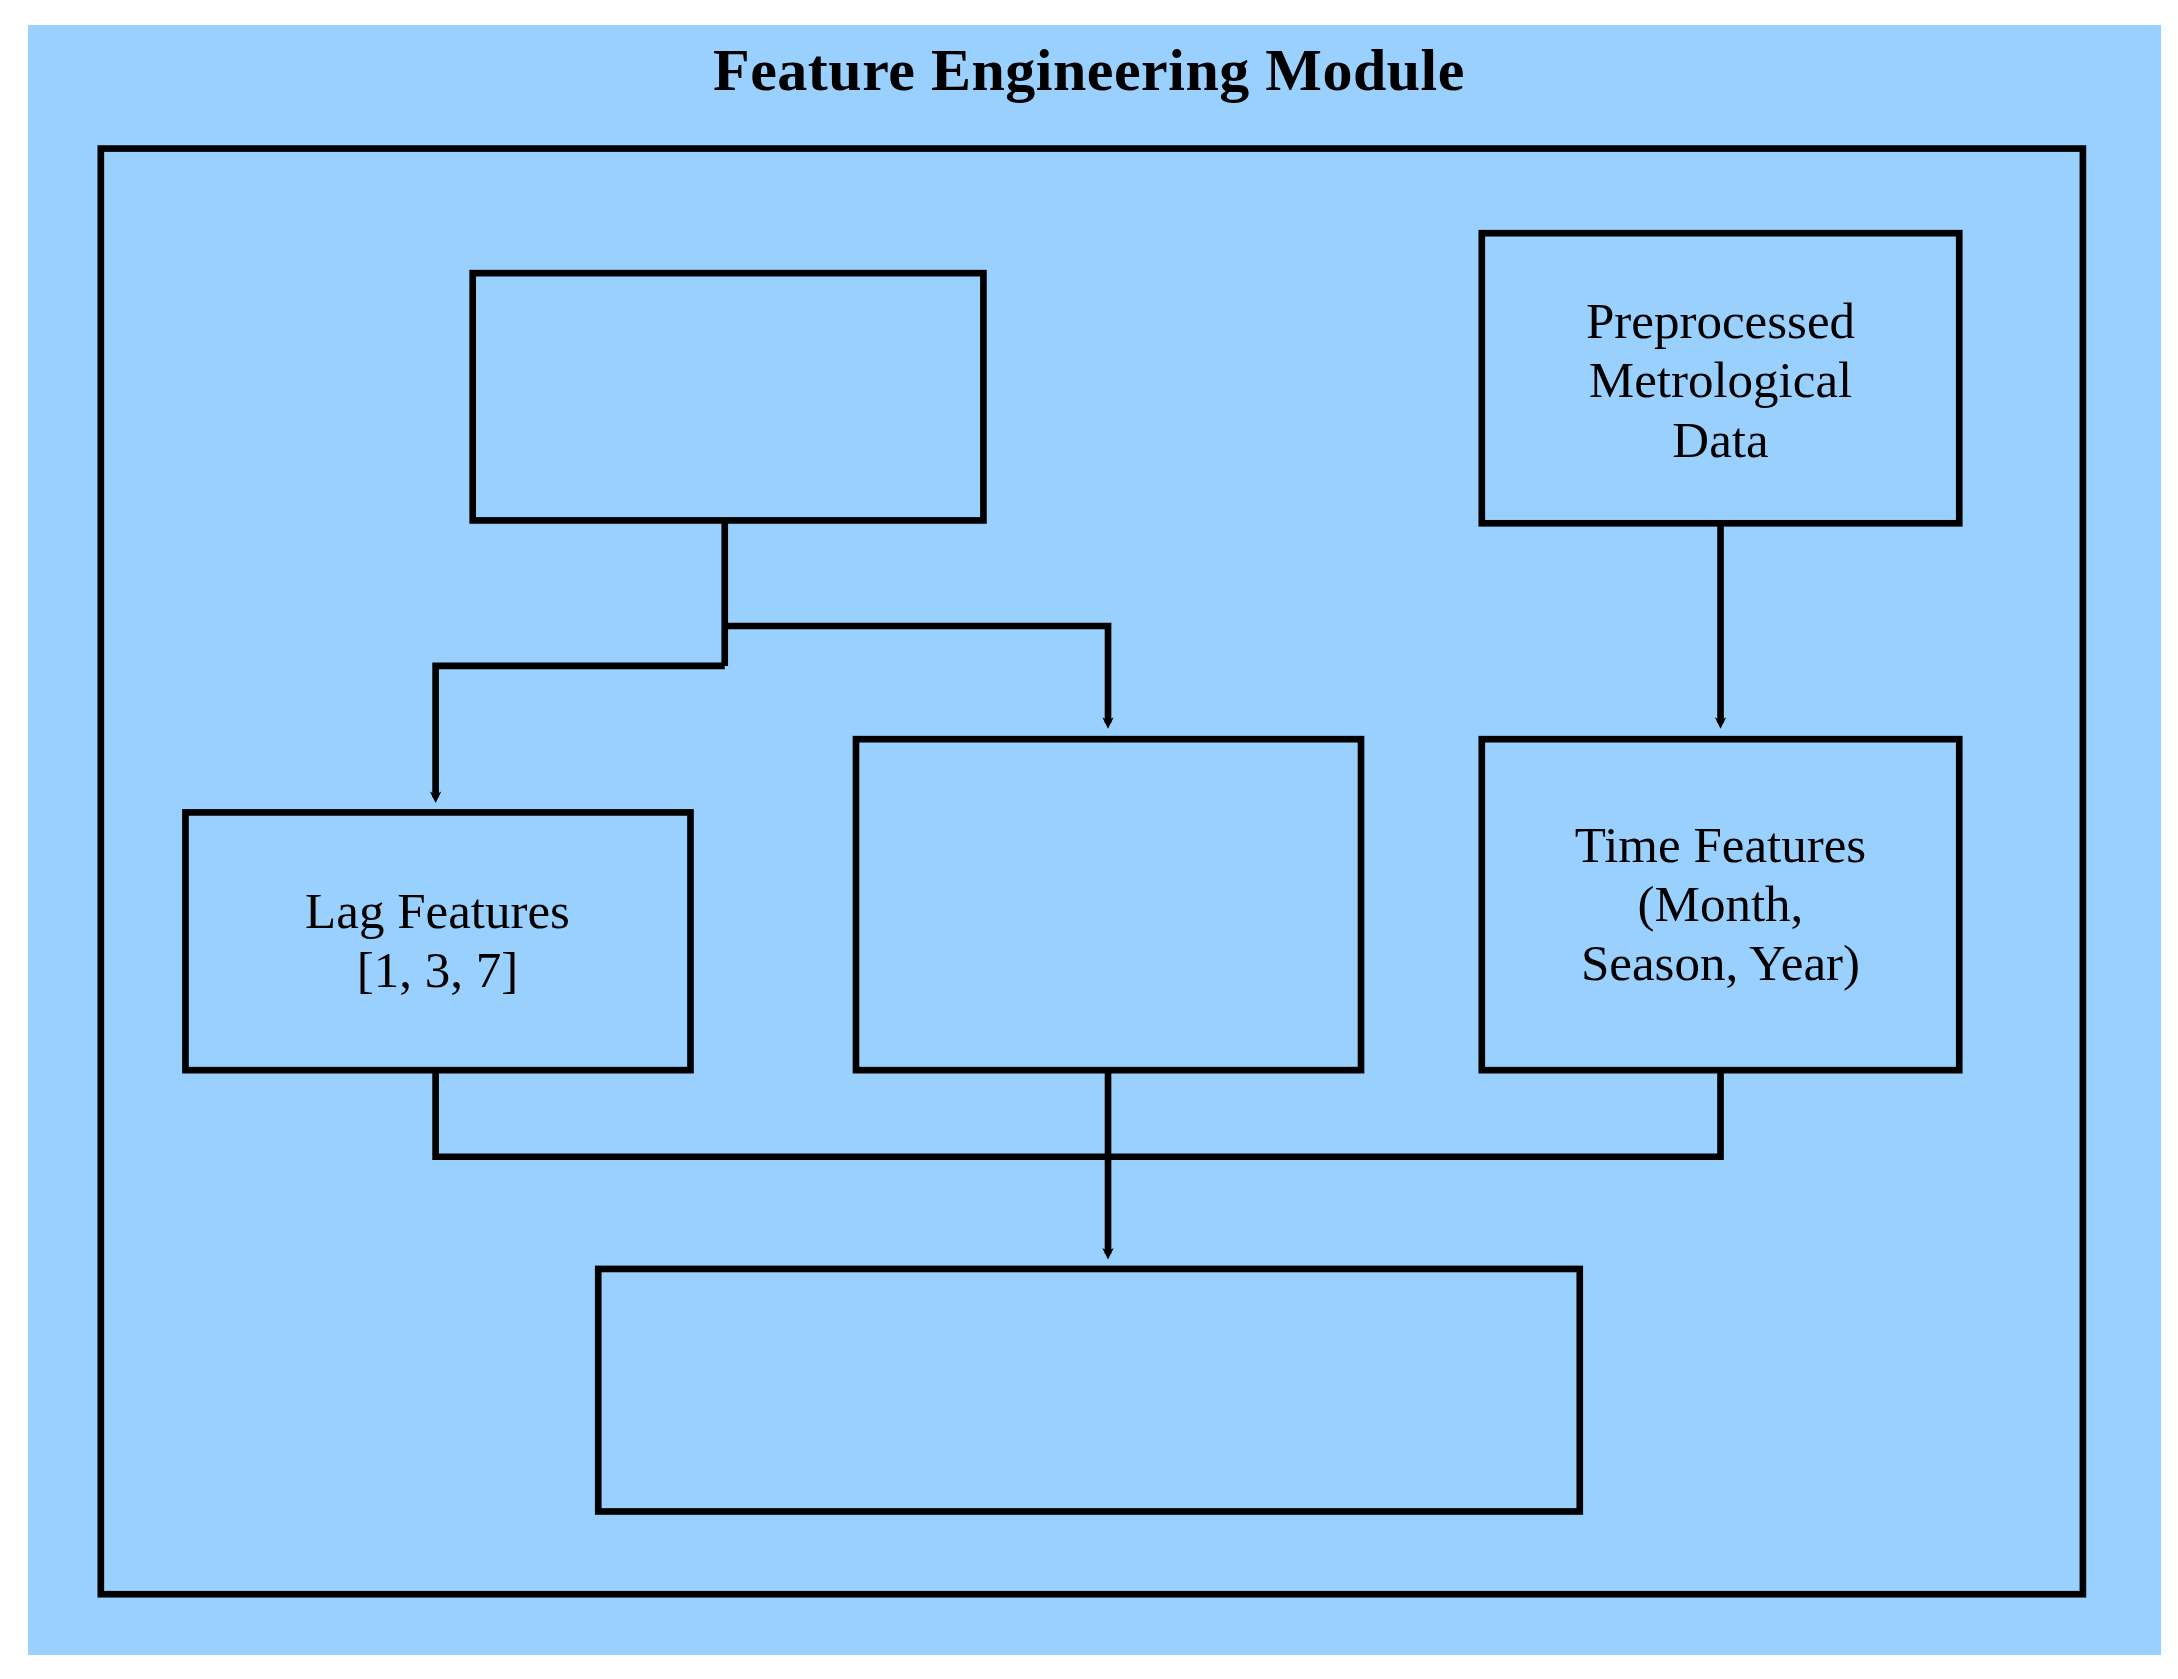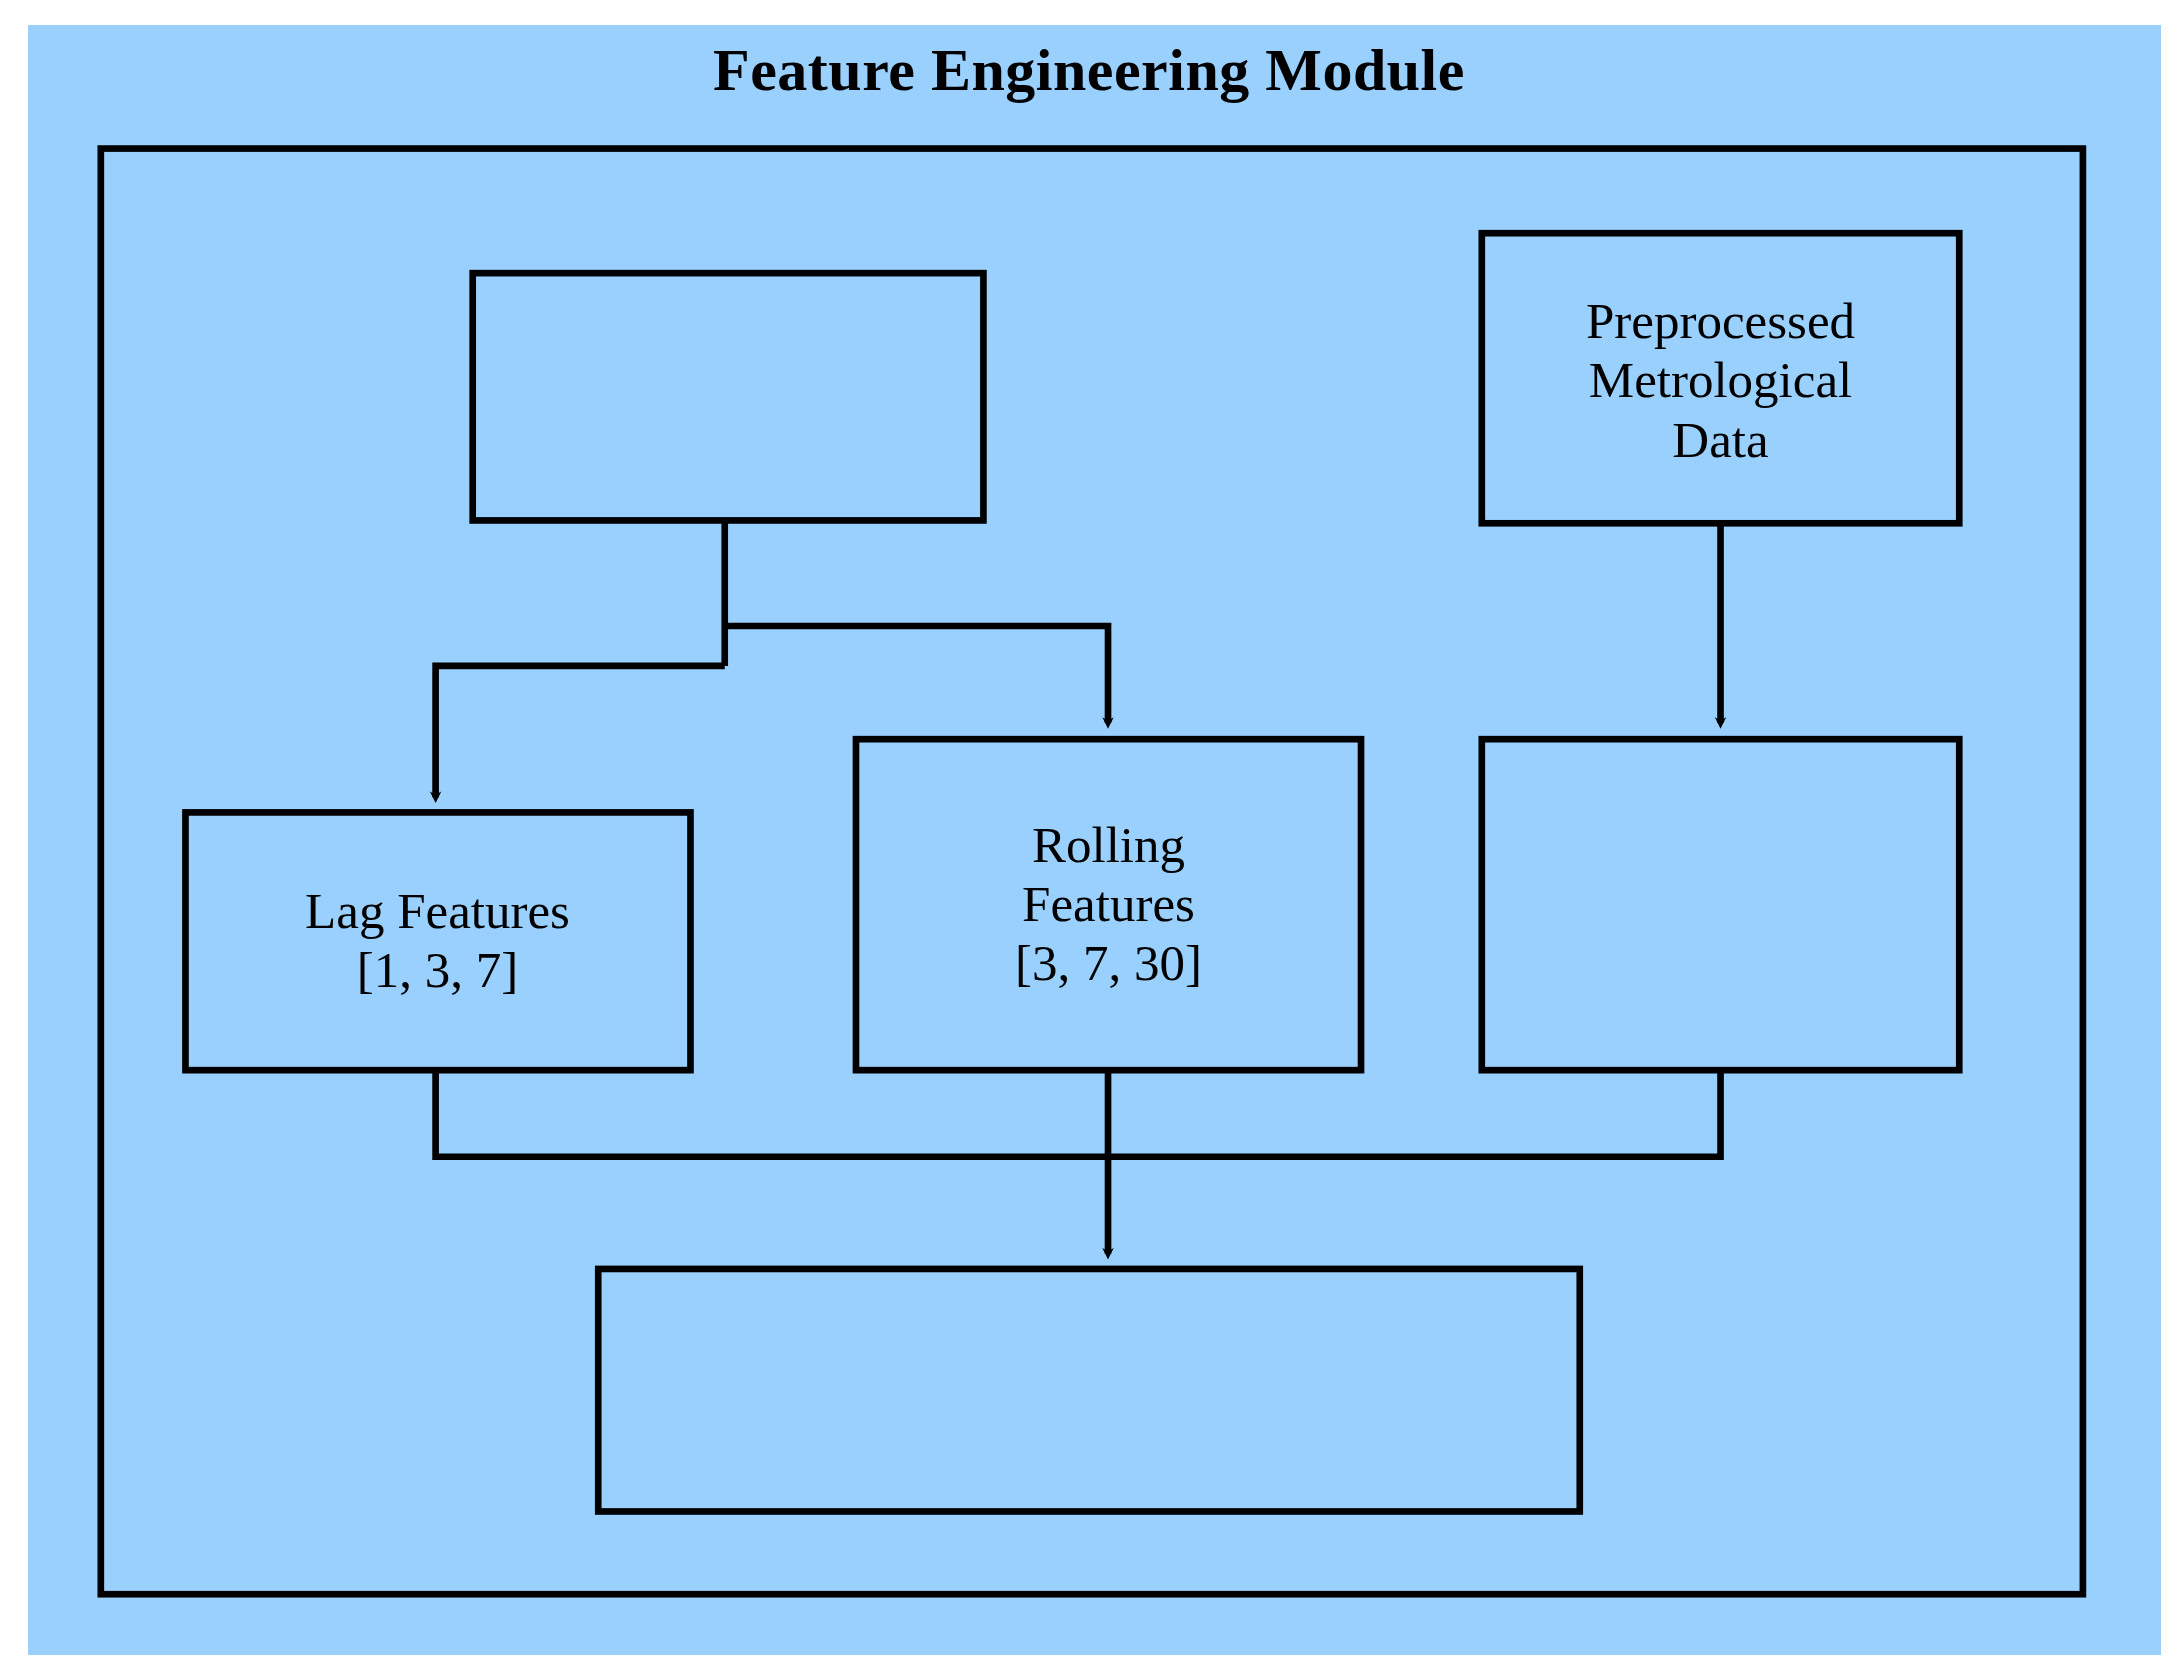--- a/index.html
+++ b/index.html
@@ -109,20 +109,20 @@
   </svg>
 
 
   <div class="node" style="left:1482px; top:236px; width:477px; height:290px;">Preprocessed
 Metrological
 Data</div>
 
   <div class="node" style="left:185px; top:812px; width:505px; height:258px;">Lag Features
 [1, 3, 7]</div>
 
-  <div class="node" style="left:856px; top:739px; width:505px; height:331px;">Rolling
-Features
-[3, 7, 30]</div>
 
+  <div class="node" style="left:1482px; top:739px; width:477px; height:331px;">Time Features
+(Month,
+Season, Year)</div>
 
 
 </div>
 
 
 </body></html>

